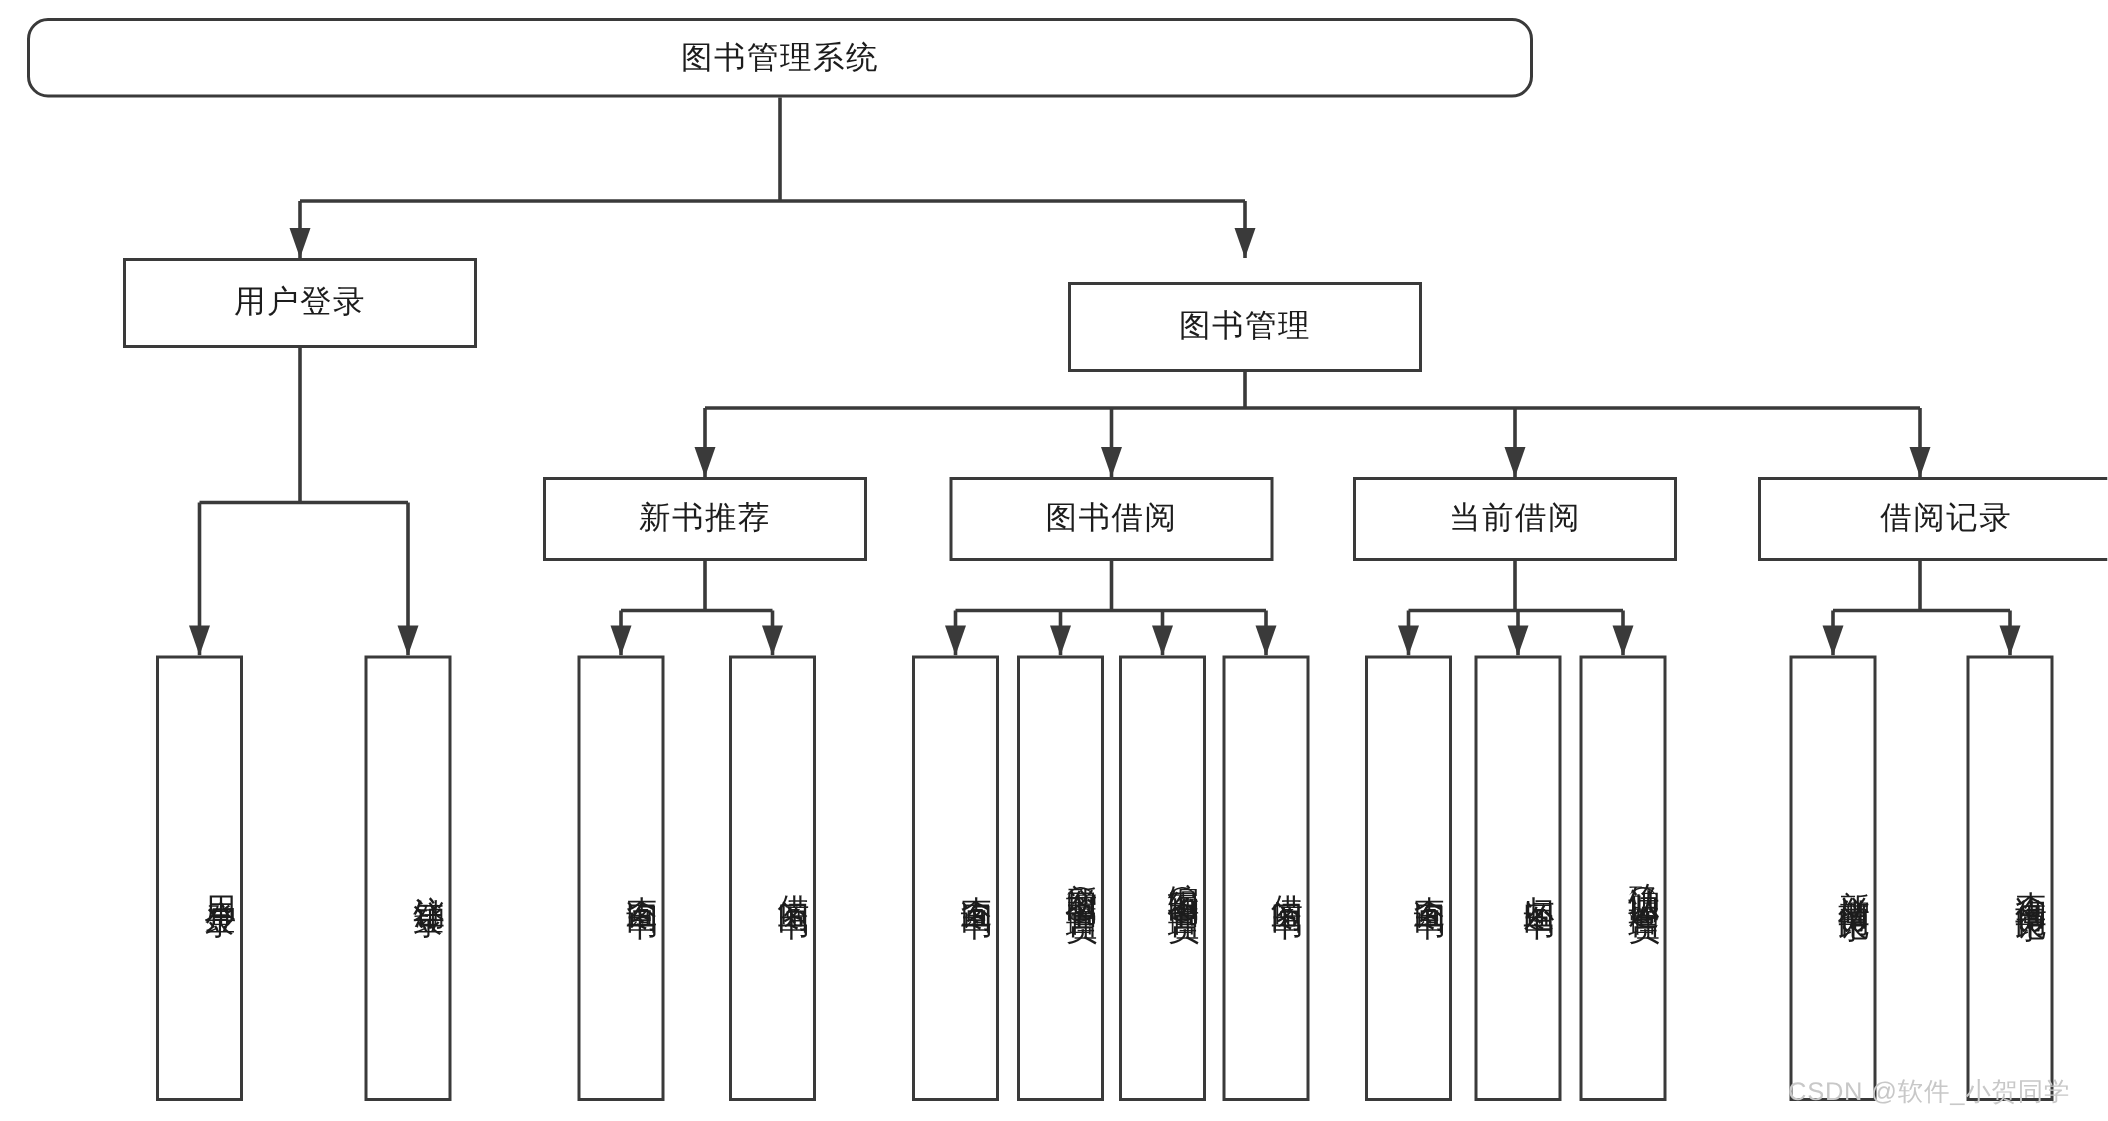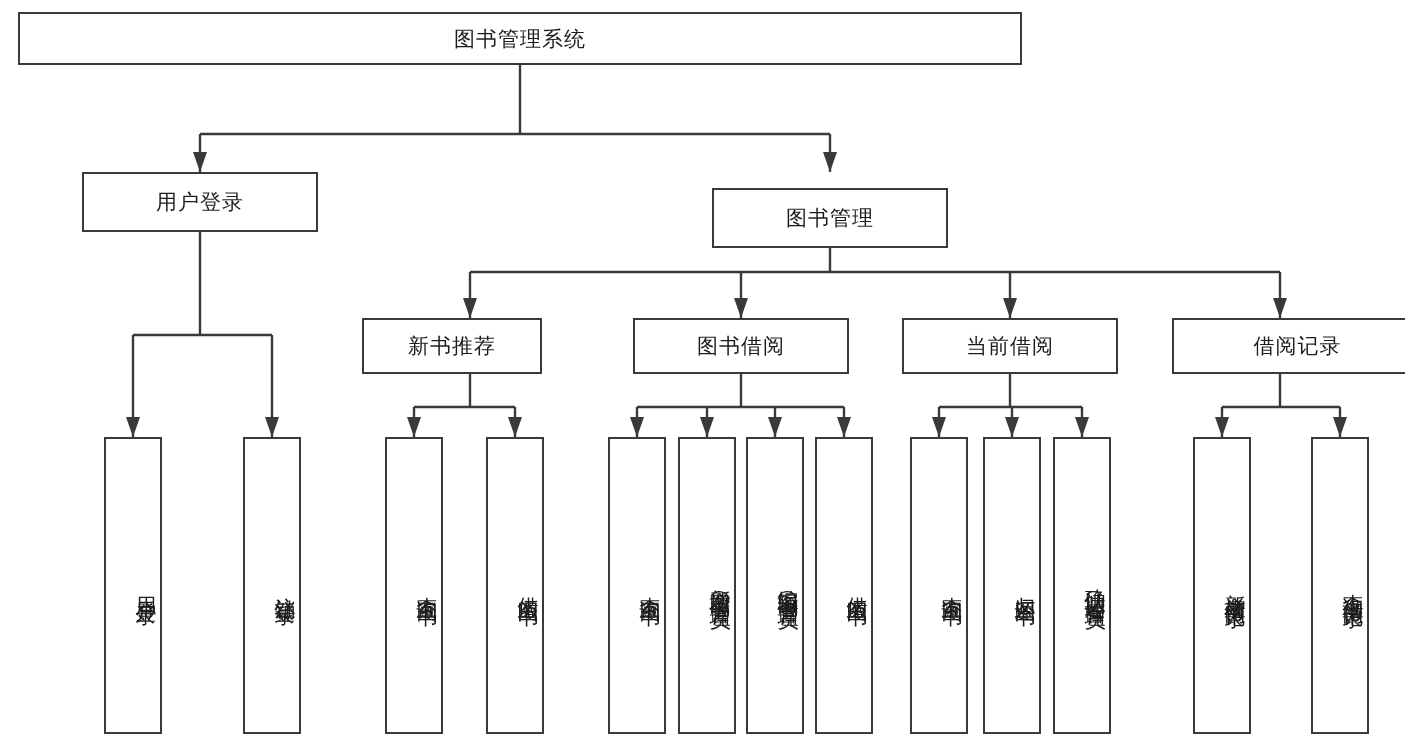--- a/index.html
+++ b/index.html
@@ -36,20 +36,21 @@
     color: #1c1c1c;
     z-index: 2;
   }
   .node.horiz {
     font-size: 21px;
     letter-spacing: 1px;
     line-height: 1.1;
   }
   .node.root {
     font-size: 21px;
+    border-radius: 14px;
   }
   .node.vert {
     writing-mode: vertical-rl;
     text-orientation: upright;
     font-size: 21px;
     letter-spacing: 3px;
     padding-top: 6px;
     padding-bottom: 6px;
     align-items: flex-start;
     justify-content: center;
@@ -133,21 +134,21 @@
   <div id="nodes-layer">
       <div class="node horiz root" style="left: 18px; top: 12px; width: 1004px; height: 53px;">
         <span class="label">图书管理系统</span>
       </div>
       <div class="node horiz" style="left: 82px; top: 172px; width: 236px; height: 60px;">
         <span class="label">用户登录</span>
       </div>
       <div class="node horiz" style="left: 712px; top: 172px; width: 236px; height: 60px; margin-top: 16px;">
         <span class="label">图书管理</span>
       </div>
-      <div class="node horiz" style="left: 362px; top: 318px; width: 180px; height: 56px;">
+      <div class="node horiz" style="left: 362px; top: 318px; width: 216px; height: 56px;">
         <span class="label">新书推荐</span>
       </div>
       <div class="node horiz" style="left: 633px; top: 318px; width: 216px; height: 56px;">
         <span class="label">图书借阅</span>
       </div>
       <div class="node horiz" style="left: 902px; top: 318px; width: 216px; height: 56px; text-align: right;">
         <span class="label">当前借阅</span>
       </div>
       <div class="node horiz" style="left: 1172px; top: 318px; width: 251px; height: 56px;">
         <span class="label">借阅记录</span>
@@ -185,13 +186,14 @@
       <div class="node vert" style="left: 1053px; top: 437px; width: 58px; height: 297px;">
         <span class="label">确认归还（管理员）</span>
       </div>
       <div class="node vert" style="left: 1193px; top: 437px; width: 58px; height: 297px;">
         <span class="label">新增借阅记录</span>
       </div>
       <div class="node vert" style="left: 1311px; top: 437px; width: 58px; height: 297px;">
         <span class="label">查询借阅记录</span>
       </div>
     </div>
+  <div class="watermark" style="left: 1192px; top: 716px;">CSDN @软件_小贺同学</div>
 </div>
 
 </body></html>

